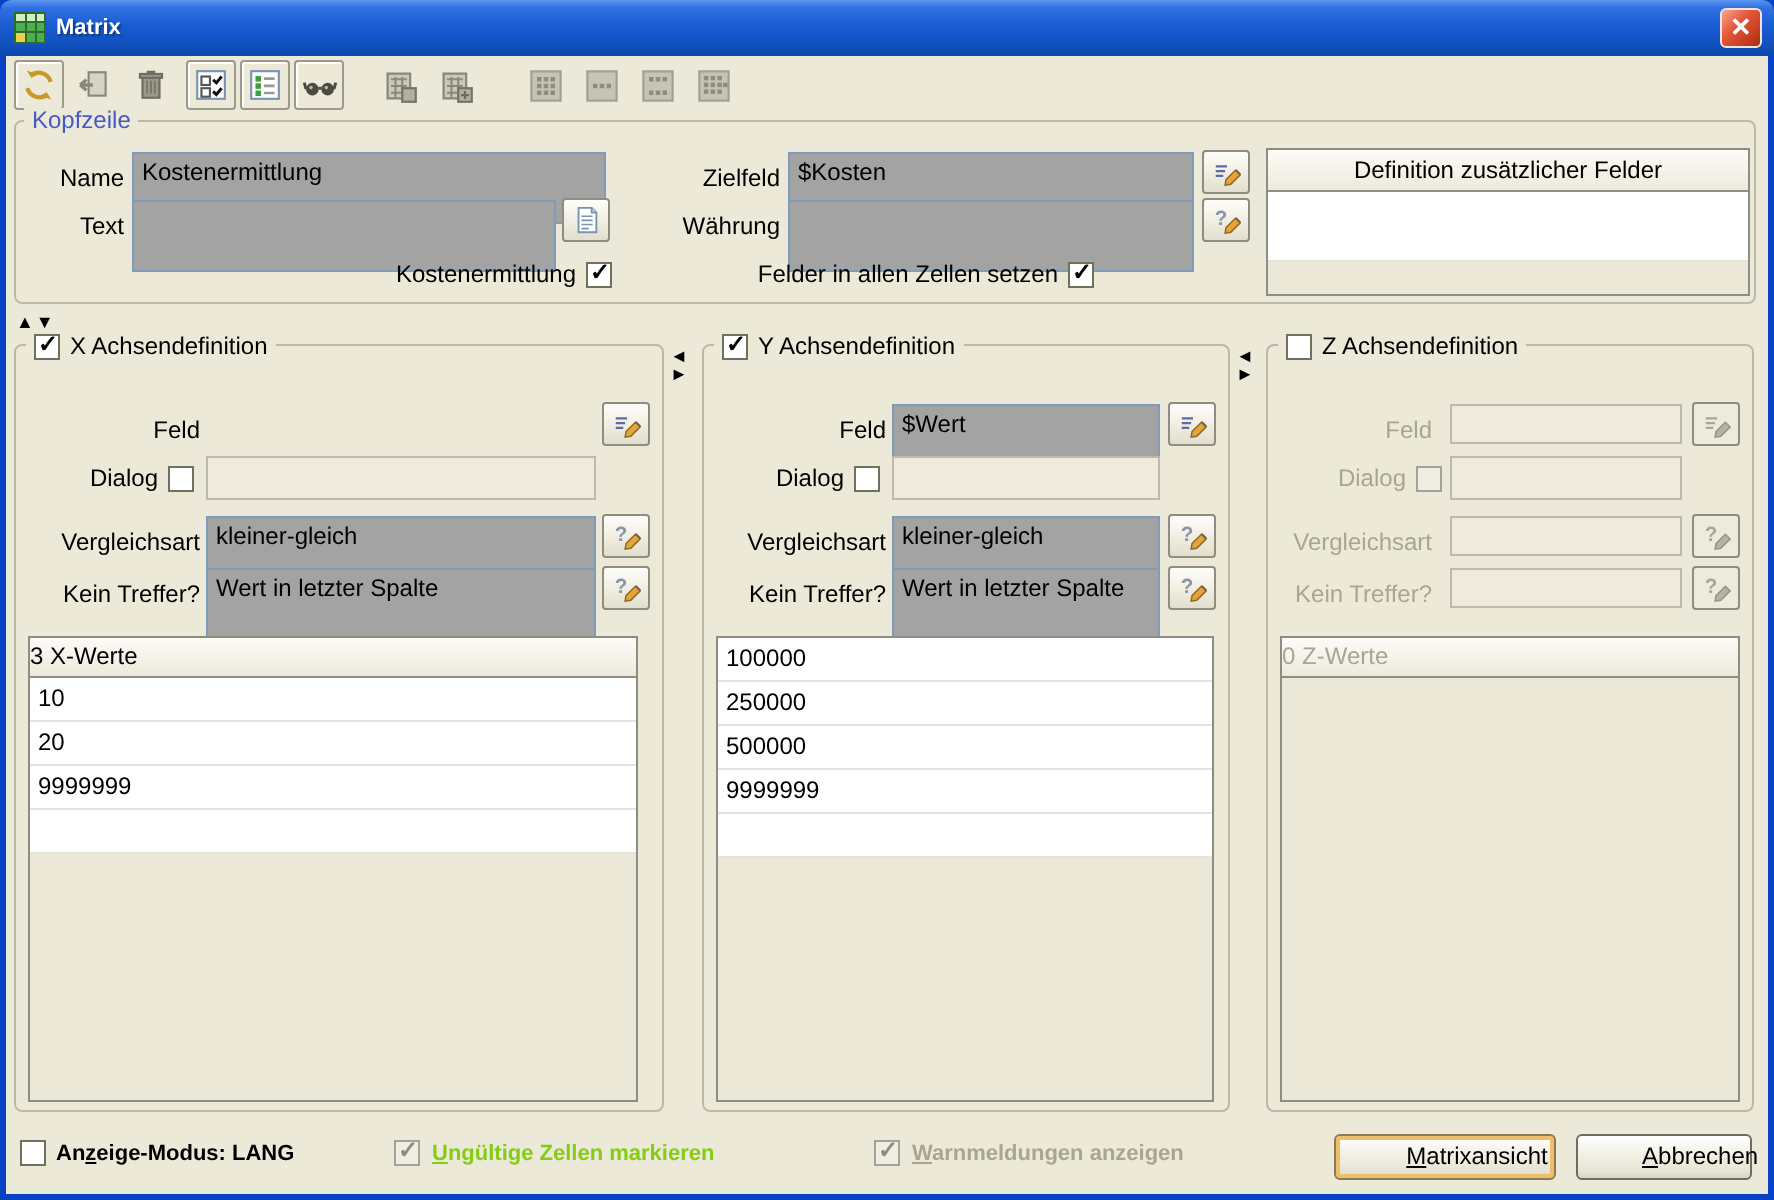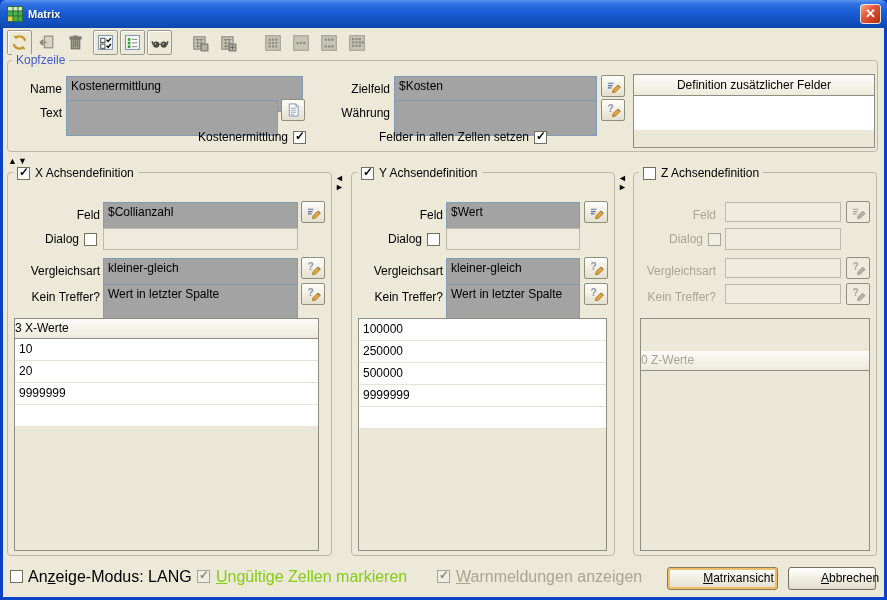--- a/index.html
+++ b/index.html
@@ -37,32 +37,32 @@
   .cbrow{position:absolute;display:flex;align-items:center;justify-content:flex-end;gap:5px;
     font-size:12px;height:20px;}
   .iconbtn{position:absolute;width:24px;height:22px;border:1px solid #8F8D7E;border-radius:2px;
     background:linear-gradient(#FEFEFB,#F0EDE0 55%,#E2DFCE);display:flex;align-items:center;
     justify-content:center;box-sizing:border-box;}
   .iconbtn.dis{background:#EEEBDD;}
   .wtable{position:absolute;border:1px solid #8E8D82;background:#EBE8D8;box-sizing:border-box;
     overflow:hidden;}
   .thead{height:19px;background:linear-gradient(#FCFBF7,#EDEADC);border-bottom:1px solid #8E8D82;
     text-align:left;font-size:12px;line-height:19px;color:#000;}
-  .thead.dis{color:#A9A593;margin-top:32px;}
+  .thead.dis{color:#A9A593;}
   .trow{height:22px;background:#fff;border-bottom:1px solid #E6E4D8;font-size:12px;
     line-height:21px;padding-left:4px;box-sizing:border-box;}
   .splitv{position:absolute;display:flex;flex-direction:column;line-height:9px;font-size:9px;
     color:#000;cursor:pointer;}
   .splith{position:absolute;font-size:9px;color:#000;letter-spacing:1px;cursor:pointer;}
   .btn{position:absolute;height:23px;background:linear-gradient(#FFFFFF,#F2F0E4 45%,#E7E4D4 85%,#D9D6C5);
     border:1px solid #6E6D60;border-radius:3px;font-size:12px;line-height:21px;text-align:center;
     box-sizing:border-box;color:#000;padding-left:32px;}
   .btn.focus{box-shadow:inset 0 0 0 2px #EFBE6A;border-color:#8A7B52;}
   .u{text-decoration:underline;}
-  .ftlabel{position:absolute;font-size:16px;line-height:14px;}
+  .ftlabel{position:absolute;font-size:11px;line-height:14px;font-weight:bold;}
   .panel-head{height:20px;background:linear-gradient(#FCFBF7,#EDEADC);border-bottom:1px solid #8E8D82;
     text-align:center;font-size:12px;line-height:20px;}
 </style>
 </head>
 <body>
 
 <div class="window">
 
   <div class="titlebar">
     <svg class="win-icon" viewBox="0 0 16 16">
@@ -251,21 +251,20 @@
   </div>
 
   <span class="splith" style="left:8px;top:156px">▲▼</span>
 
   <div class="grp" style="left:7px;top:172px;width:325px;height:384px"></div>
   <div class="ax-legend" style="left:13px;top:166px">
     <span class="cb checked"></span>
     <span>X Achsendefinition</span>
   </div>
   <span class="lbl" style="left:20px;top:205px;width:80px">Feld</span>
-  <div class="fld" style="left:103px;top:202px;width:195px">$Collianzahl</div>
   <div class="iconbtn" style="left:301px;top:201px">
     <svg width="15" height="15" viewBox="0 0 16 16">
       <path d="M2 4.5h6M2 7h5M2 9.5h4" stroke="#5E6B9E" stroke-width="1.2"></path>
       <path d="M7.5 11.5l5-5 2.5 2.5-5 5-3 0.5z" fill="#E8A33D" stroke="#8A6A20" stroke-width="0.8"></path>
       <path d="M12.5 6.5l2.5 2.5 0.5-0.5-2.5-2.5z" fill="#5B5B53"></path>
     </svg>
   </div>
   <div class="cbrow" style="left:20px;top:229px;width:77px">
     <span>Dialog</span>
     <span class="cb"></span>

